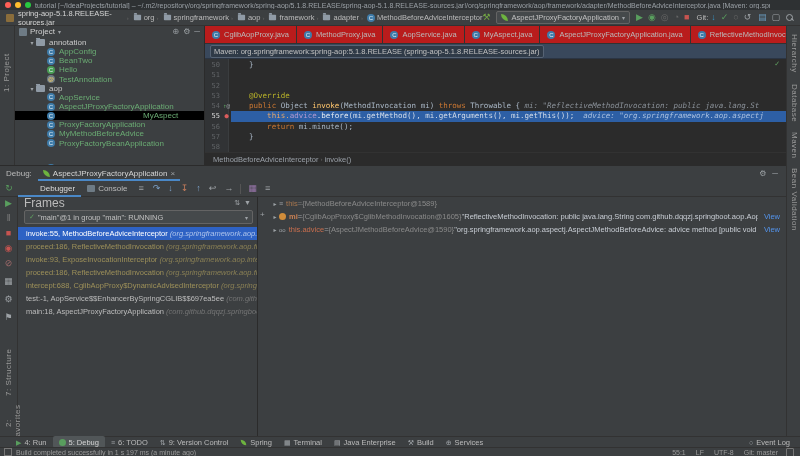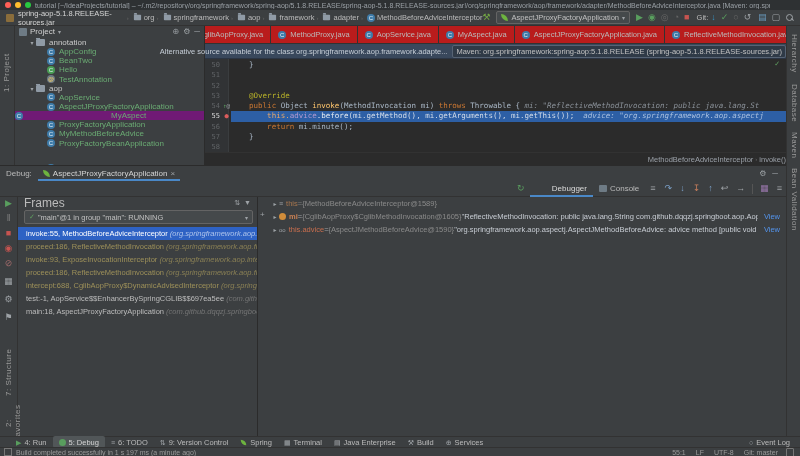--- a/index.html
+++ b/index.html
@@ -1,19 +1,19 @@
 <!DOCTYPE html>
 <html><head>
 <meta charset="utf-8">
 <style>
   html,body{margin:0;padding:0;background:#2b2b2b;}
   #app{position:relative;width:800px;height:456px;overflow:hidden;background:#3c3f41;
        font-family:"Liberation Sans",sans-serif;color:#bbbbbb;-webkit-font-smoothing:antialiased;}
   .abs{position:absolute;}
-  .row{display:flex;align-items:center;justify-content:flex-end;}
+  .row{display:flex;align-items:center;}
   .vtext{writing-mode:vertical-rl;transform:rotate(180deg);font-size:8px;color:#9a9a9a;letter-spacing:.5px;}
   .vtext-r{writing-mode:vertical-rl;font-size:8px;color:#9a9a9a;letter-spacing:.5px;}
   .dot{width:6px;height:6px;border-radius:50%;display:inline-block;margin-right:4px;}
   .cicon{display:inline-flex;align-items:center;justify-content:center;width:8px;height:8px;border-radius:50%;
          font-size:6px;line-height:8px;color:#e8f2f8;flex:none;}
   .c-class{background:#3e7ba8;}
   .c-green{background:#499c54;}
   .c-ann{background:#6e7b85;color:#ffd968;}
   .folder{width:9px;height:7px;background:#8f9aa5;border-radius:1px;position:relative;flex:none;}
   .folder:before{content:"";position:absolute;top:-2px;left:0;width:4px;height:2px;background:#8f9aa5;border-radius:1px 1px 0 0;}
@@ -160,21 +160,21 @@
       <div class="trow" style="padding-left:32px;">
         <span class="cicon c-class">C</span>
           <span class="gap"></span>
         <span class="green">AopService</span>
       </div>
       <div class="trow" style="padding-left:32px;">
         <span class="cicon c-class">C</span>
           <span class="gap"></span>
         <span class="green">AspectJProxyFactoryApplication</span>
       </div>
-      <div class="trow" style="background:#701a75;gap:42px;">
+      <div class="trow" style="padding-left:32px;background:#000000;gap:42px;">
         <span class="cicon c-class">C</span>
           <span class="gap"></span>
         <span class="green">MyAspect</span>
       </div>
       <div class="trow" style="padding-left:32px;">
         <span class="cicon c-class">C</span>
           <span class="gap"></span>
         <span class="green">ProxyFactoryApplication</span>
       </div>
       <div class="trow" style="padding-left:32px;">
@@ -217,21 +217,20 @@
         <span>AspectJProxyFactoryApplication.java</span>
       </div>
     <div class="tab">
         <span class="cicon c-class">C</span>
         <span>ReflectiveMethodInvocation.java</span>
       </div>
 
   </div>
 
   <div class="abs row" style="left:205px;top:44px;width:581px;height:15px;background:#39485c;border-bottom:1px solid #2b3544;box-sizing:border-box;">
-    <span style="font-size:7.5px;color:#c5cdd6;margin-left:5px;white-space:nowrap;">Alternative source available for the class org.springframework.aop.framework.adapte...</span>
     <span class="combo" style="height:11px;padding:0 3px;margin-left:5px;background:#2f3a47;border-color:#566374;gap:3px;flex:none;">
       <span style="white-space:nowrap;">Maven: org.springframework:spring-aop:5.1.8.RELEASE (spring-aop-5.1.8.RELEASE-sources.jar)</span>
 
     </span>
     <span style="flex:1;"></span>
 
   </div>
 
   <div class="abs" style="left:205px;top:59px;width:581px;height:93px;background:#2b2b2b;overflow:hidden;">
     <div class="abs" style="left:0;top:0;width:24px;height:93px;background:#313335;border-right:1px solid #3a3d3f;box-sizing:border-box;"></div>

